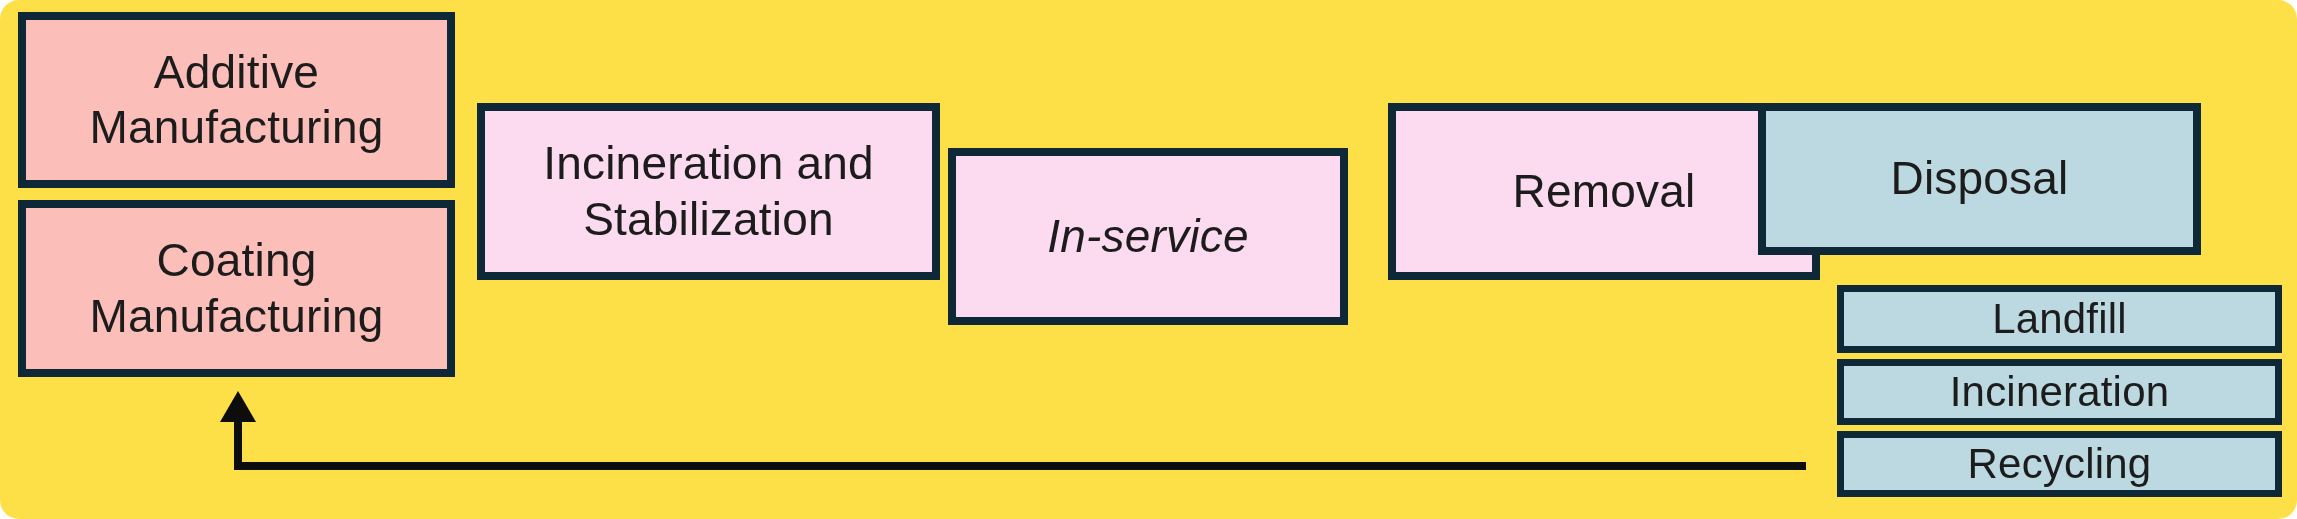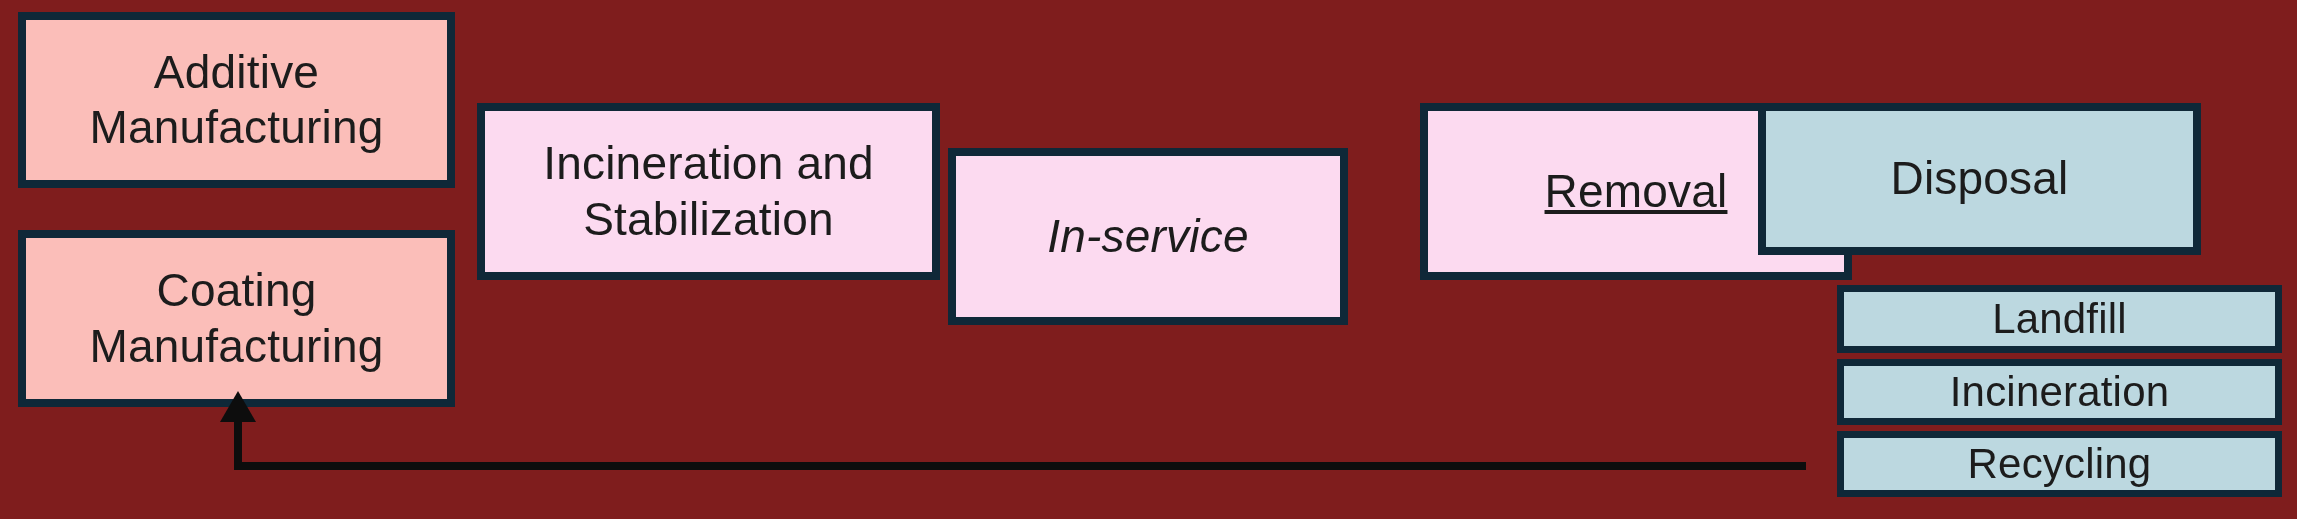--- a/index.html
+++ b/index.html
@@ -5,22 +5,23 @@
   html, body {
     margin: 0;
     padding: 0;
     background: #ffffff;
     font-family: "Liberation Sans", "DejaVu Sans", sans-serif;
   }
   .canvas {
     position: relative;
     width: 2297px;
     height: 519px;
-    background: #7f1d1d;
+    background: #fde047;
     overflow: hidden;
+    border-radius: 19px;
   }
   .box {
     position: absolute;
     box-sizing: border-box;
     border: 8px solid #0f2838;
     display: flex;
     align-items: center;
     justify-content: center;
     text-align: center;
     color: #1c1c1c;
@@ -33,24 +34,24 @@
   .box.blue   { background: #bcd8e0; }
   .box.sub {
     border-width: 7px;
     font-size: 42px;
     line-height: 1.05;
   }
   .italic { font-style: italic; }
 
   
   #box-additive     { left: 18px;   top: 12px;  width: 437px; height: 176px; }
-  #box-coating      { left: 18px;   top: 200px; width: 437px; height: 177px; margin-top: 30px; }
+  #box-coating      { left: 18px;   top: 200px; width: 437px; height: 177px; }
   #box-application  { left: 477px;  top: 103px; width: 463px; height: 177px; }
   #box-inservice    { left: 948px;  top: 103px; width: 400px; height: 177px; margin-top: 45px; }
-  #box-removal      { left: 1420px; top: 103px; width: 432px; height: 177px; text-decoration: underline; }
+  #box-removal      { left: 1388px; top: 103px; width: 432px; height: 177px; }
   #box-disposal     { left: 1758px; top: 103px; width: 443px; height: 152px; }
   #box-landfill     { left: 1837px; top: 285px; width: 445px; height: 68px; }
   #box-incineration { left: 1837px; top: 359px; width: 445px; height: 66px; }
   #box-recycling    { left: 1837px; top: 431px; width: 445px; height: 66px; text-align: right; }
 
   
   .arrow-part { position: absolute; background: #0d0d0d; }
   #arrow-hline { left: 234px; top: 462px; width: 1572px; height: 8px; }
   #arrow-vline { left: 234px; top: 418px; width: 8px;    height: 52px; }
   #arrow-head {

